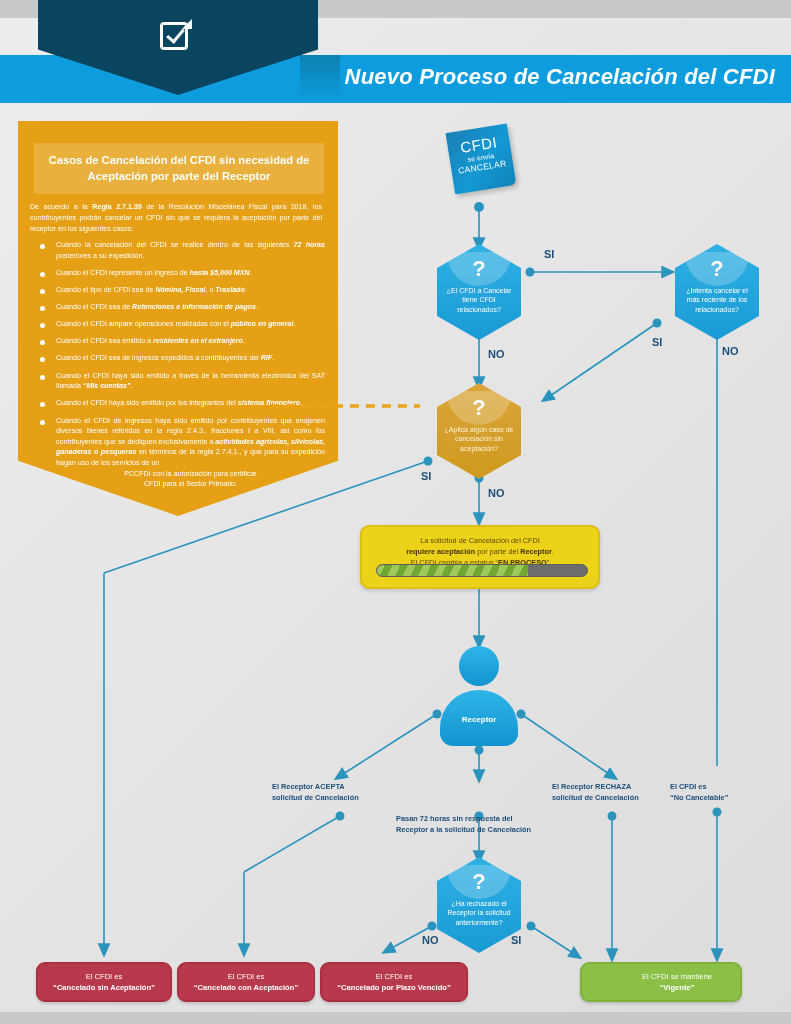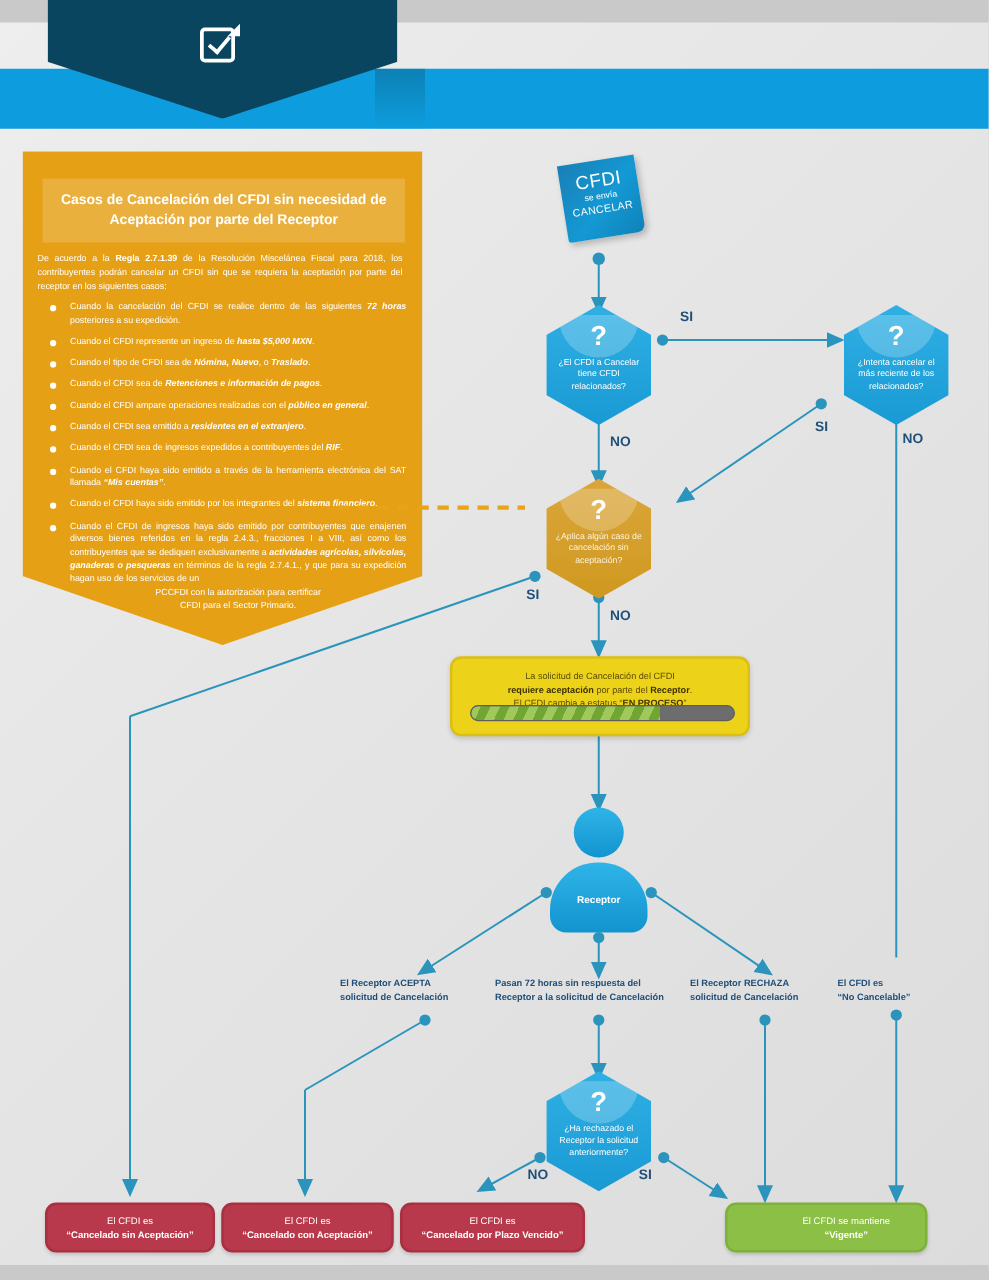--- a/index.html
+++ b/index.html
@@ -200,20 +200,21 @@
   .botgray { position:absolute; left:0; bottom:0; width:791px; height:12px; background:#c9c9c9; }
 </style>
 </head>
 <body>
 
 <div class="page">
 
   <div class="topgray"></div>
   <div class="bluebar"></div>
   <div class="bluebar-shade"></div>
+  <div class="title">Nuevo Proceso de Cancelación del CFDI</div>
 
   <div class="navy-chev2" style="clip-path:polygon(0 0,100% 0,100% 52%,50% 100%,0 52%);"></div>
   <div class="logo-wrap">
     <div class="logo-mark"></div>
   </div>
 
   <div class="panel"></div>
   <div class="panel-head">Casos de Cancelación del CFDI sin necesidad de Aceptación por parte del Receptor</div>
   <div class="panel-intro">
     <span>De acuerdo a la </span><b>Regla 2.7.1.39</b><span> de la Resolución Miscelánea Fiscal para 2018, los contribuyentes podrán cancelar un CFDI sin que se requiera la aceptación por parte del receptor en los siguientes casos:</span>
@@ -223,21 +224,21 @@
     <div class="bullet">
         <span class="dot"></span>
         <span class="btext">Cuando la cancelación del CFDI se realice dentro de las siguientes <b>72 horas</b> posteriores a su expedición.</span>
       </div>
     <div class="bullet">
         <span class="dot"></span>
         <span class="btext">Cuando el CFDI represente un ingreso de <b>hasta $5,000 MXN</b>.</span>
       </div>
     <div class="bullet">
         <span class="dot"></span>
-        <span class="btext">Cuando el tipo de CFDI sea de <b>Nómina, Nuevo</b>, o <b>Traslado</b>.</span>
+        <span class="btext">Cuando el tipo de CFDI sea de <b>Nómina, Fiscal</b>, o <b>Traslado</b>.</span>
       </div>
     <div class="bullet">
         <span class="dot"></span>
         <span class="btext">Cuando el CFDI sea de <b>Retenciones e información de pagos</b>.</span>
       </div>
     <div class="bullet">
         <span class="dot"></span>
         <span class="btext">Cuando el CFDI ampare operaciones realizadas con el <b>público en general</b>.</span>
       </div>
     <div class="bullet">
@@ -362,21 +363,21 @@
       <div class="pfill" style="width: 72%;"></div>
     </div>
   </div>
 
   <div class="r-head"></div>
   <div class="r-body">
       <span>Receptor</span>
     </div>
 
   <div class="mlab" style="left:272px; top:782px; width:136px;">El Receptor ACEPTA<br>solicitud de Cancelación</div>
-  <div class="mlab" style="left:396px; top:782px; width:168px;">Pasan 72 horas sin respuesta del<br>Receptor a la solicitud de Cancelación</div>
+  <div class="mlab" style="left:396px; top:814px; width:168px;">Pasan 72 horas sin respuesta del<br>Receptor a la solicitud de Cancelación</div>
   <div class="mlab" style="left:552px; top:782px; width:122px;">El Receptor RECHAZA<br>solicitud de Cancelación</div>
   <div class="mlab" style="left:670px; top:782px; width:94px;">El CFDI es<br>“No Cancelable”</div>
 
   <div class="hex blue" style="left:437px; top:857px;">
     <div class="fan"></div>
     <div class="qmark">?</div>
     <div class="hlabel">¿Ha rechazado el Receptor la solicitud anteriormente?</div>
   </div>
   <div class="lbl" style="left:422px; top:934px;">NO</div>
   <div class="lbl" style="left:511px; top:934px;">SI</div>

